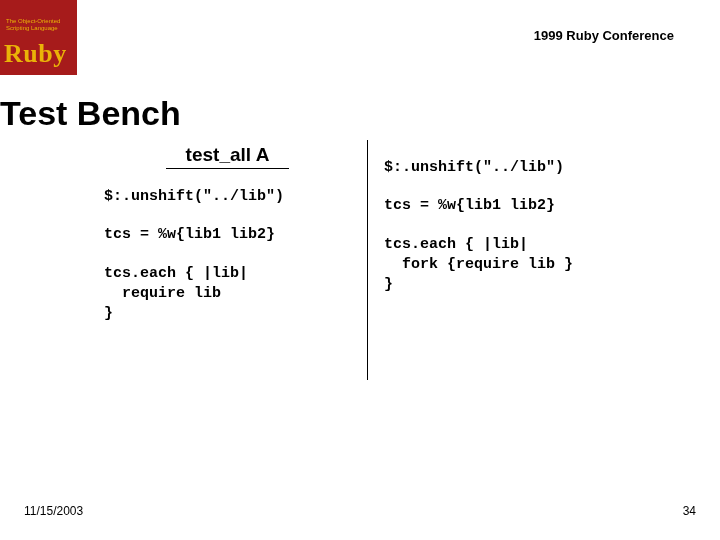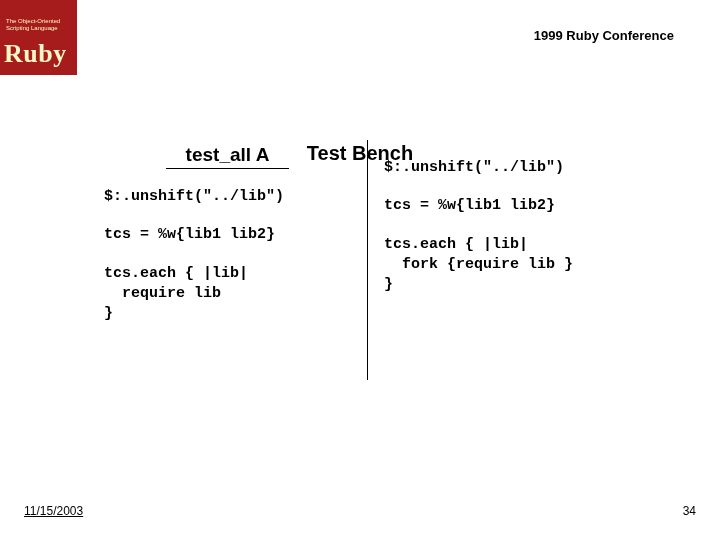--- a/index.html
+++ b/index.html
@@ -1,28 +1,28 @@
 <!DOCTYPE html>
 <html><head>
 <meta charset="utf-8">
 <style>
   * { margin: 0; padding: 0; box-sizing: border-box; }
   html, body { width: 720px; height: 540px; background: #fff; font-family: Arial, Helvetica, sans-serif; color: #000; }
   .slide { position: relative; width: 720px; height: 540px; }
-  .logo { position: absolute; top: 0; left: 0; width: 77px; height: 75px; background: #a61b1b; color: #fef9c3; }
+  .logo { position: absolute; top: 0; left: 0; width: 77px; height: 75px; background: #a61b1b; color: #eab308; }
   .logo .tag { position: absolute; top: 18px; left: 6px; font-size: 6px; width: 66px; line-height: 1.1; }
   .logo .big { position: absolute; bottom: 6px; left: 4px; font-size: 26px; font-weight: bold; font-family: Georgia, 'Times New Roman', serif; letter-spacing: 0.5px; }
   .header-text { position: absolute; top: 28px; right: 46px; font-size: 13px; font-weight: bold; }
-  .title { position: absolute; top: 94px; left: 0; width: 720px; text-align: center; font-size: 20px; font-weight: bold; margin-top: 48px; }
+  .title { position: absolute; top: 94px; left: 0; width: 720px; font-size: 34px; font-weight: bold; }
   .cols { position: absolute; top: 140px; left: 88px; width: 560px; height: 240px; display: flex; }
   .col { width: 50%; padding: 0 8px; }
   .col.left { border-right: 1px solid #000; }
   .col-title { font-size: 19px; font-weight: bold; text-align: center; margin: 4px auto 6px auto; border-bottom: 1px solid #000; display: table; padding: 0 20px 2px 20px; }
   .code { font-family: "Courier New", Courier, monospace; font-size: 15px; font-weight: bold; margin: 18px 0 0 8px; line-height: 1.35; white-space: pre; }
-  .footer-date { position: absolute; bottom: 22px; left: 24px; font-size: 12px; text-decoration: underline; }
+  .footer-date { position: absolute; bottom: 22px; left: 24px; font-size: 12px; }
   .footer-page { position: absolute; bottom: 22px; right: 24px; font-size: 12px; }
 </style>
 </head>
 <body>
 
 <div class="slide">
 
   <div class="logo">
     <div class="tag">The Object-Oriented Scripting Language</div>
     <div class="big">Ruby</div>

